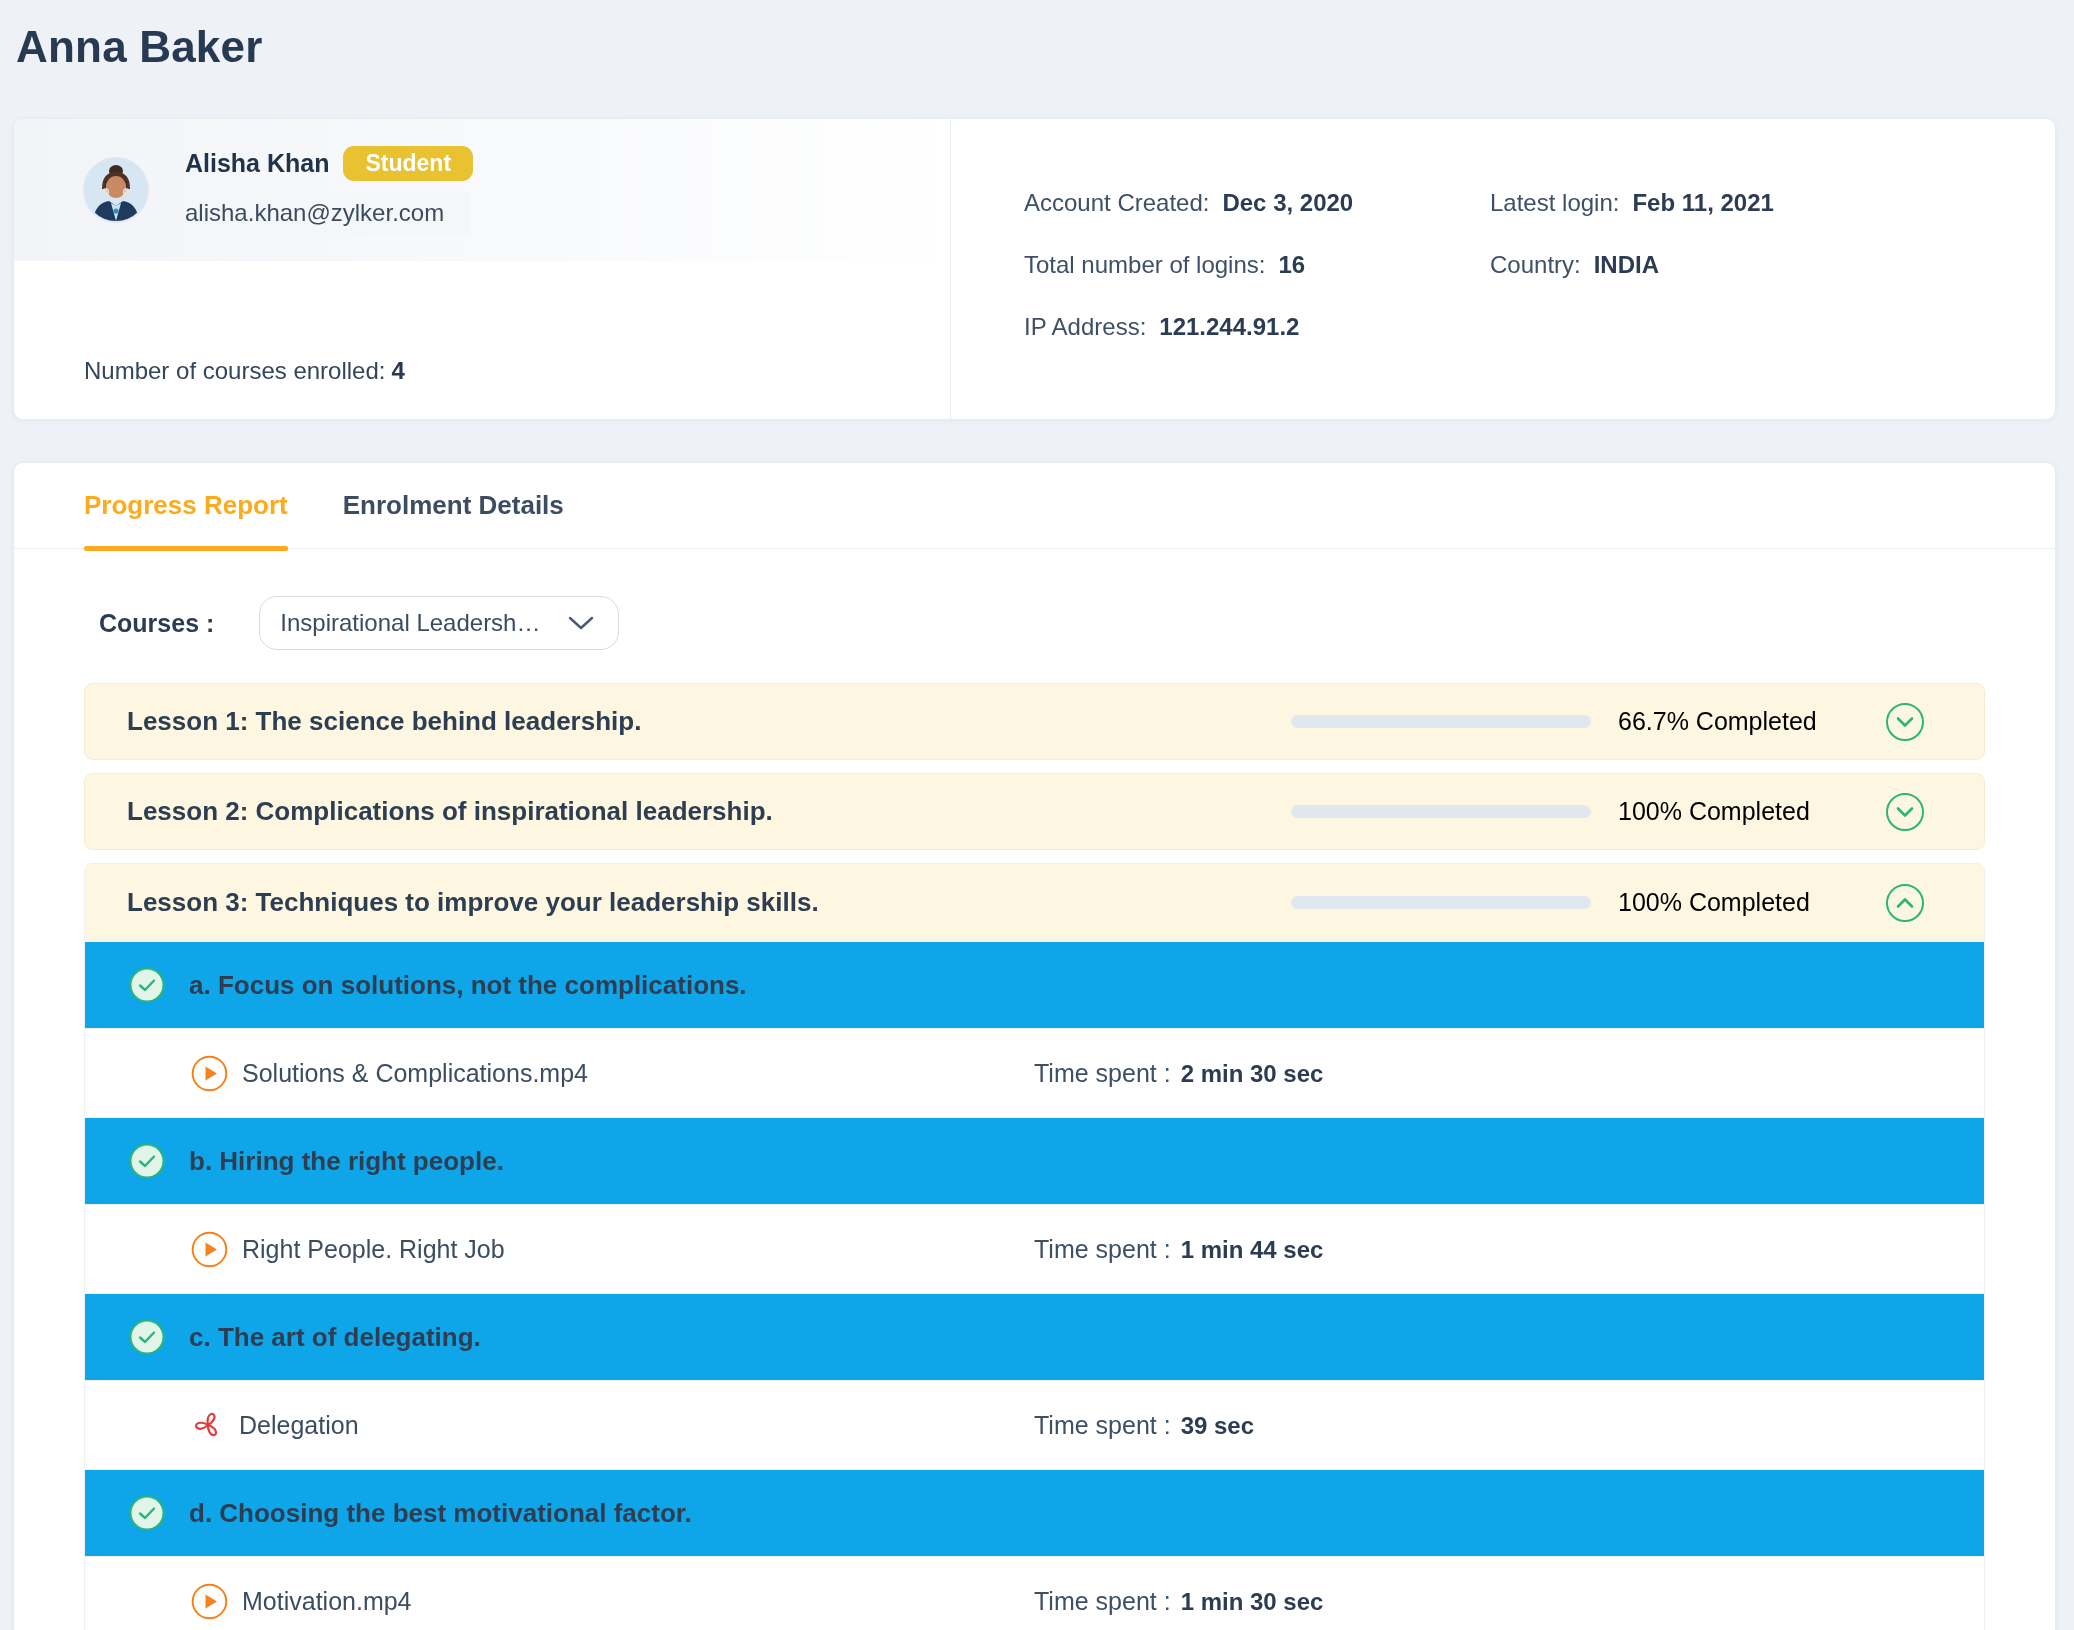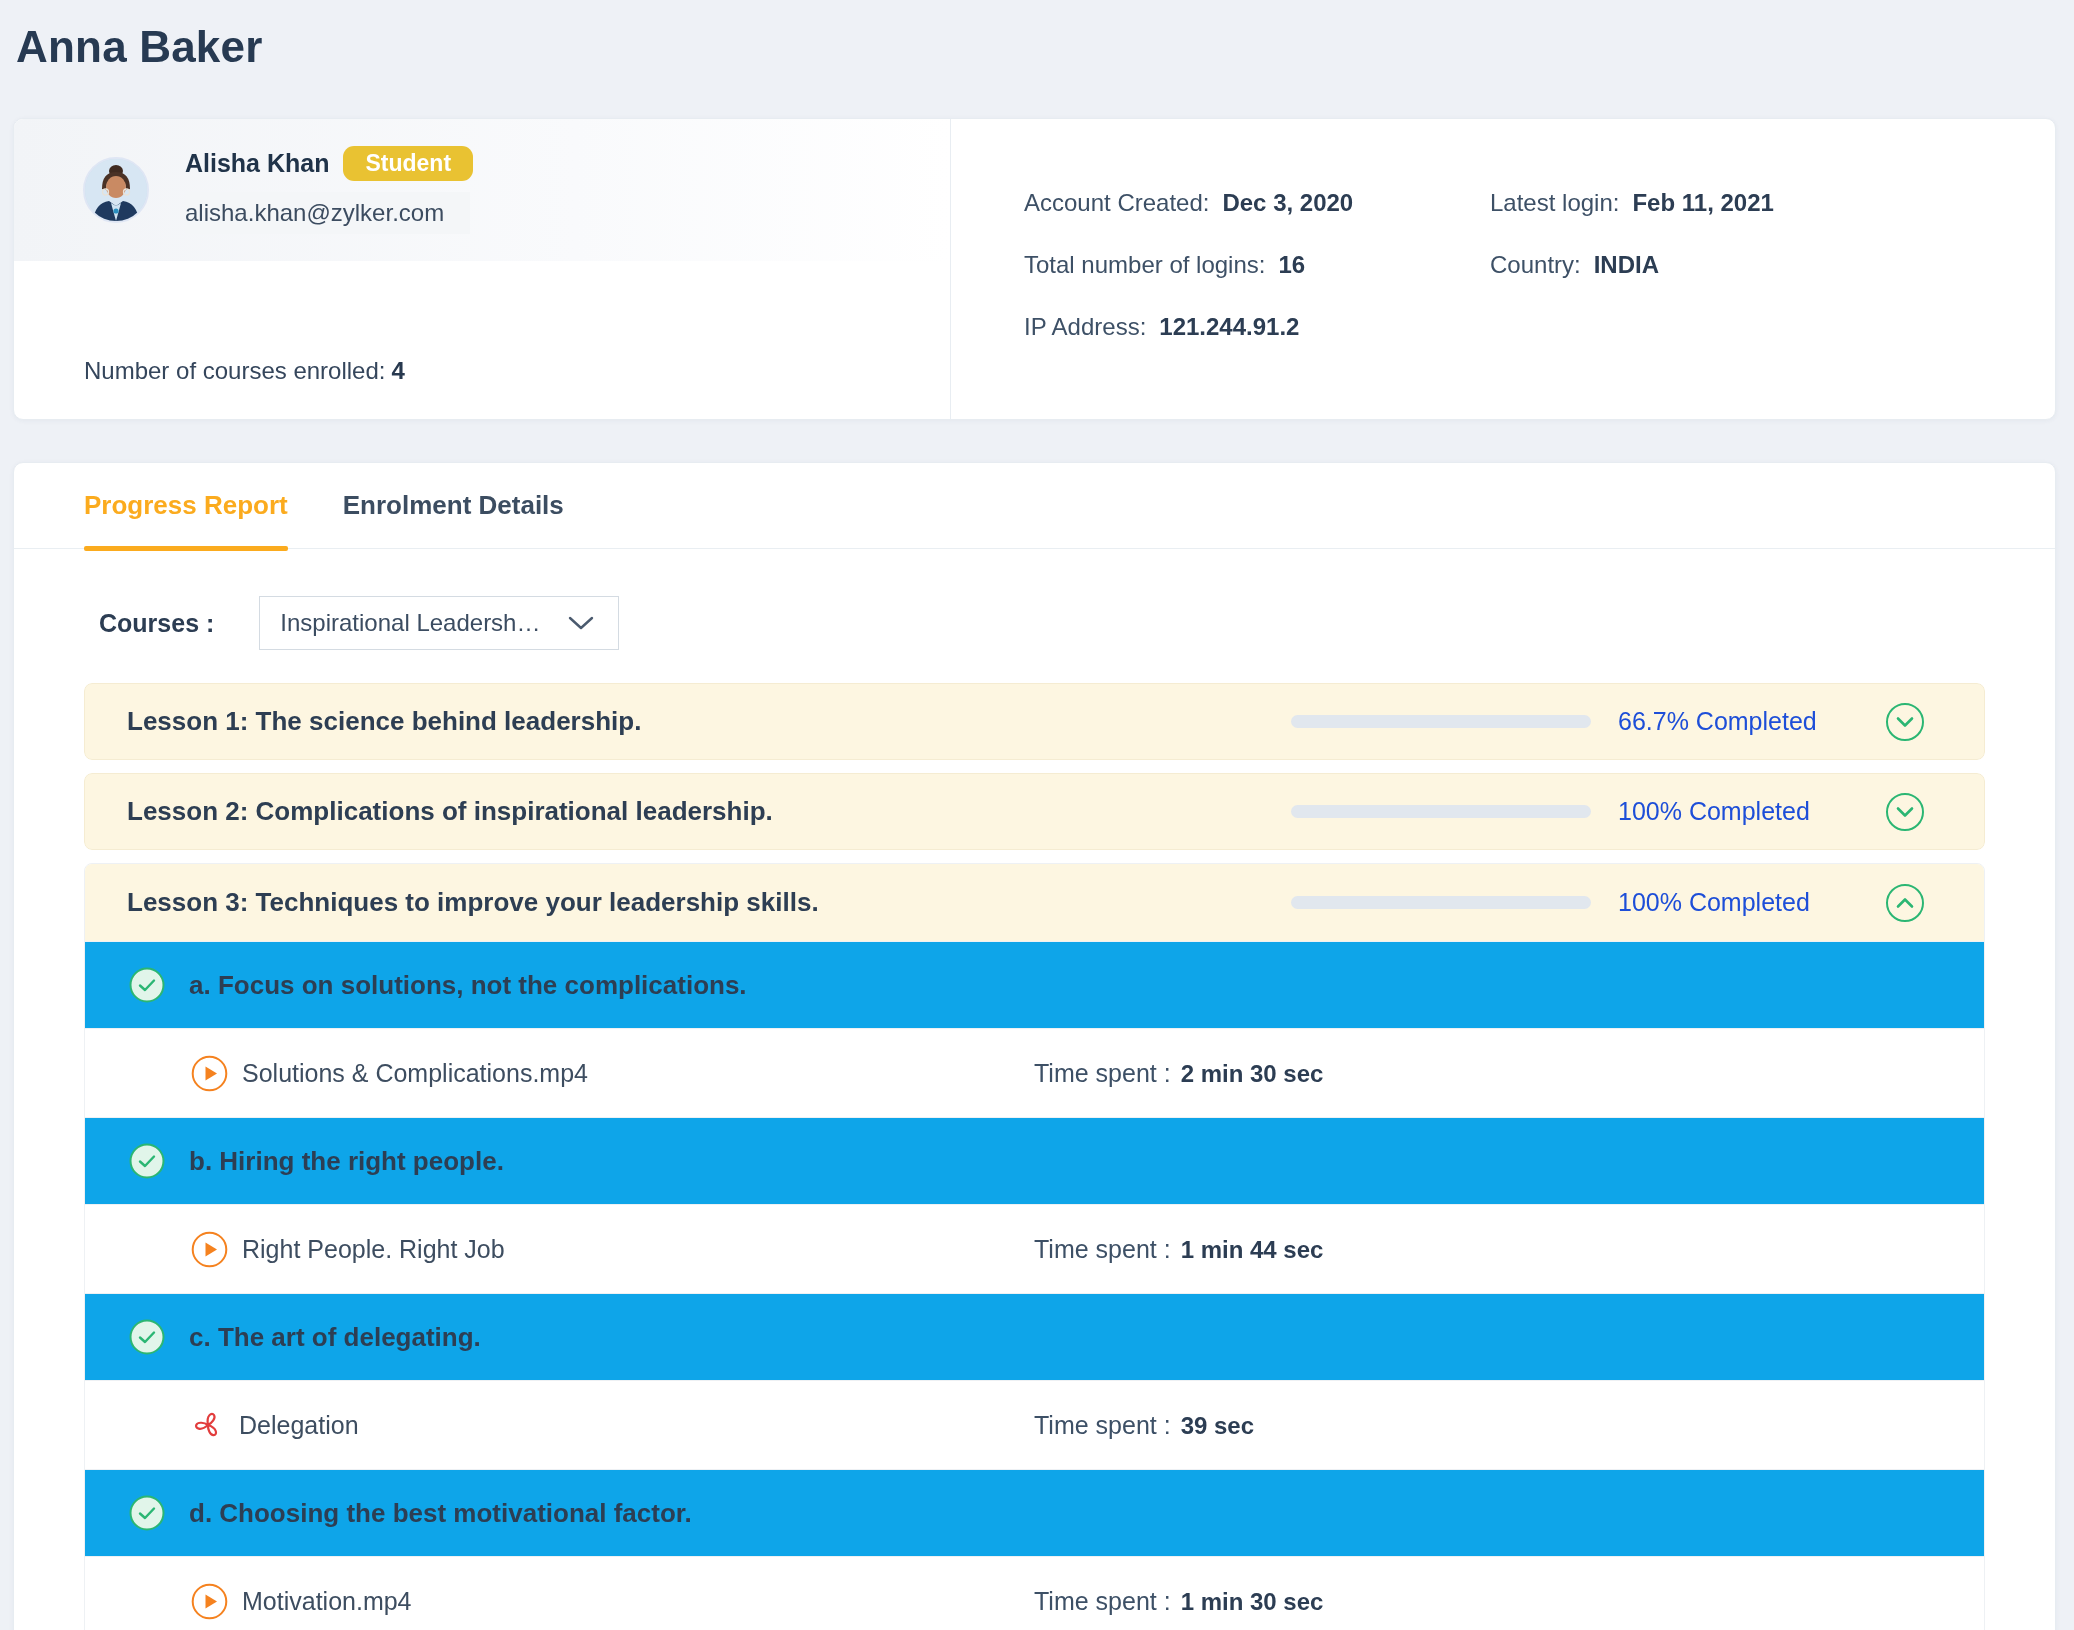--- a/index.html
+++ b/index.html
@@ -62,39 +62,39 @@
     height:86px; display:flex; align-items:center; position:relative; cursor:pointer;
   }
   .tab.active { color:#fbab1e; }
   .tab.active::after {
     content:""; position:absolute; left:0; right:0; bottom:-2px; height:5px;
     background:#fbab1e; border-radius:2px;
   }
   .courses-row { display:flex; align-items:center; margin:47px 0 0 85px; gap:45px; }
   .courses-label { font-size:25px; font-weight:700; color:#2c3d53; }
   .course-select {
-    width:360px; height:54px; border:1px solid #d4dbe2; border-radius:0;
+    width:360px; height:54px; border:1px solid #d4dbe2; border-radius:18px;
     background:#fff; display:flex; align-items:center; justify-content:space-between;
     padding:0 24px 0 20px; cursor:pointer;
   }
   .course-select-value { font-size:24px; color:#3b4c61; white-space:nowrap; overflow:hidden; }
   .lesson-list { margin:33px 70px 0 70px; }
   .lesson-block { margin-bottom:13px; border-radius:8px; overflow:hidden; }
   .lesson-row {
     height:77px; background:#fdf6e1; border:1px solid #f5ecd2; border-radius:8px;
     display:flex; align-items:center; padding:0 60px 0 42px; cursor:pointer;
   }
   .lesson-block.expanded { border:1px solid #eef1f4; }
   .lesson-block.expanded .lesson-row { border:none; border-radius:0; }
   .lesson-title { flex:1; font-size:26px; font-weight:700; color:#2d3e53; }
   .progress-track {
     width:300px; height:13px; background:#e1e7ee; border-radius:7px; overflow:hidden; flex:none;
   }
   .progress-fill { height:100%; background:#2bb673; border-radius:7px; }
-  .progress-label { width:268px; margin-left:27px; font-size:25px; color:#1d4ed8; flex:none; }
+  .progress-label { width:268px; margin-left:27px; font-size:25px; color:#000000; flex:none; }
   .chevron-btn {
     width:38px; height:38px; border-radius:50%; border:2px solid #2bb673;
     background:transparent; display:flex; align-items:center; justify-content:center;
     cursor:pointer; flex:none;
   }
   .chevron-btn svg { display:block; }
   .chevron-btn.up svg { transform:rotate(180deg); }
   .lesson-body { background:#fff; }
   .topic-row {
     height:88px; background:#0ea5e9; border-top:1px solid #eef1f4; border-bottom:1px solid #eef1f4;

